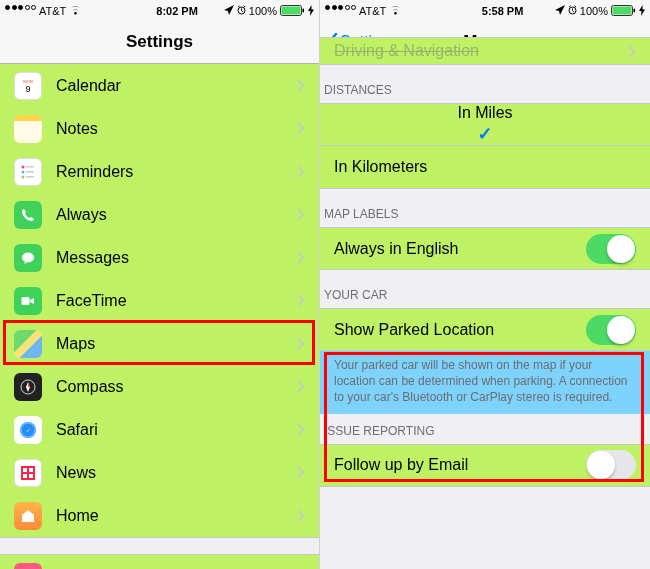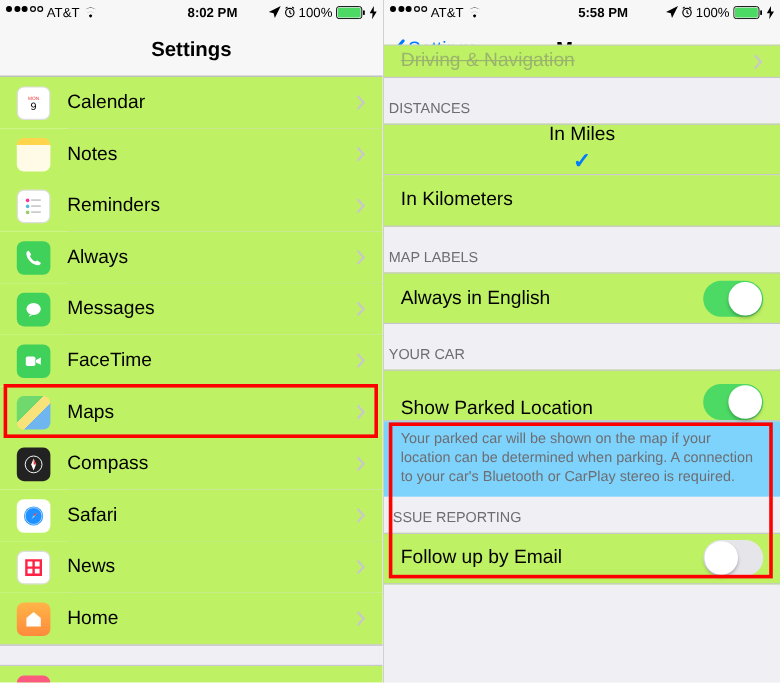--- a/index.html
+++ b/index.html
@@ -401,21 +401,21 @@
       <div class="label">In Kilometers</div>
     </div>
     <div class="group-header">MAP LABELS</div>
     <div class="cell" style="border-top:0.5px solid #c8c7cc;">
       <div class="label">Always in English</div>
       <div class="toggle on">
           <div class="knob"></div>
         </div>
     </div>
     <div class="group-header">YOUR CAR</div>
-    <div class="cell" style="border-top:0.5px solid #c8c7cc;align-items:flex-end;">
+    <div class="cell" style="border-top:0.5px solid #c8c7cc;">
       <div class="label">Show Parked Location</div>
       <div class="toggle on">
           <div class="knob"></div>
         </div>
     </div>
     <div class="group-footer">Your parked car will be shown on the map if your location can be determined when parking. A connection to your car's Bluetooth or CarPlay stereo is required.</div>
     <div class="group-header" style="padding-top:10px;">ISSUE REPORTING</div>
     <div class="cell" style="border-top:0.5px solid #c8c7cc;">
       <div class="label">Follow up by Email</div>
       <div class="toggle">

